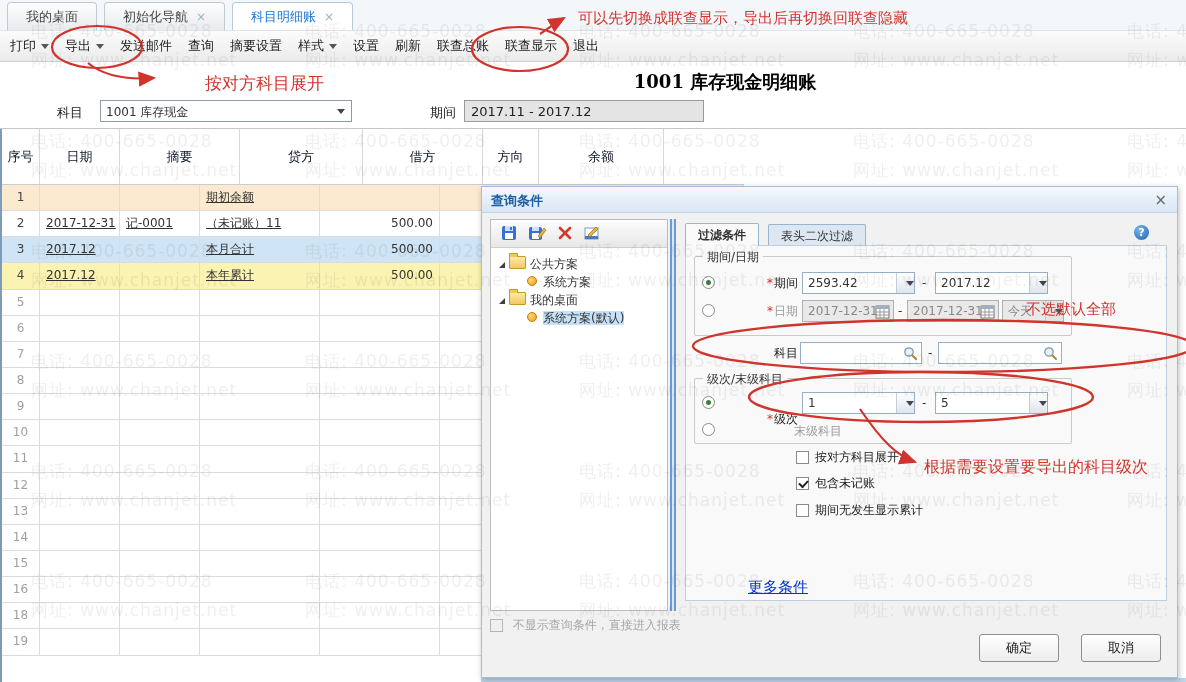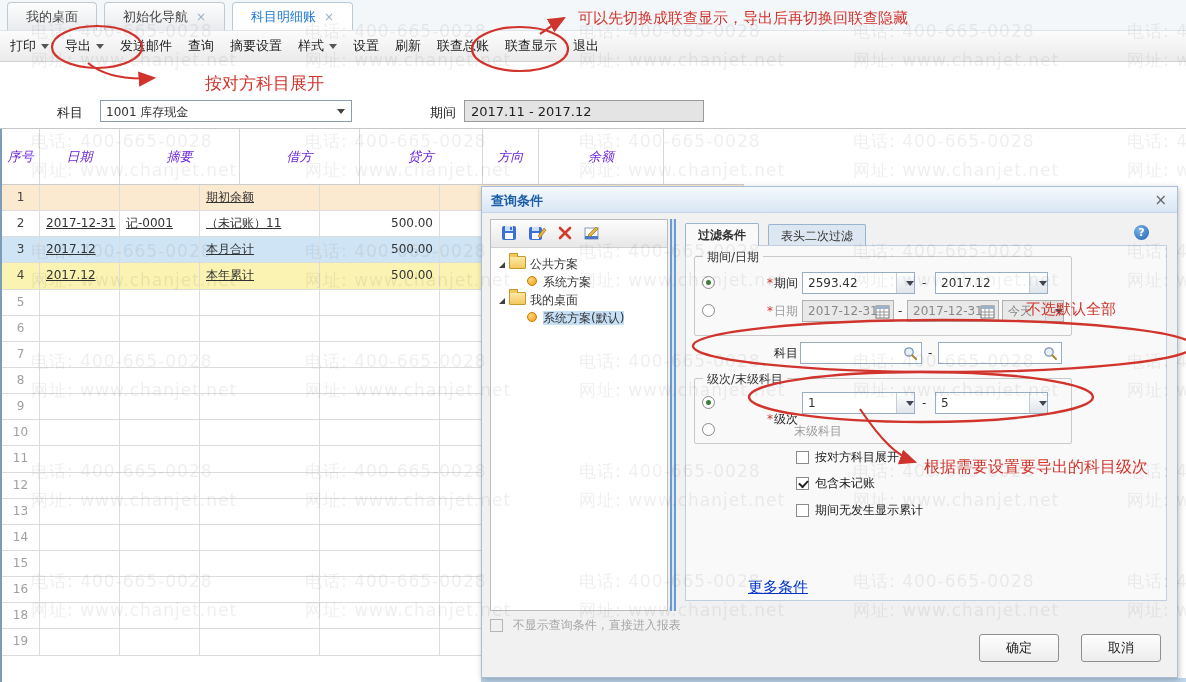--- a/index.html
+++ b/index.html
@@ -26,22 +26,22 @@
   .fselect{position:absolute;left:100px;top:100px;width:252px;height:22px;border:1px solid #8a9cb0;background:#fff;
            line-height:22px;padding-left:5px;box-sizing:border-box;font-size:12px;}
   .fselect .caret{position:absolute;right:6px;top:8px;border-top-color:#444;}
   .fperiod{position:absolute;left:464px;top:100px;width:240px;height:22px;border:1px solid #9a9a9a;background:#e4e4e4;
            line-height:22px;padding-left:6px;box-sizing:border-box;font-size:13px;color:#222;}
   
   .topline{position:absolute;left:0;top:128px;width:1186px;height:1px;background:#c6c6c6;}
   .leftedge{position:absolute;left:0;top:129px;width:2px;height:553px;background:#7d9cba;}
   .grid{position:absolute;left:2px;top:129px;width:742px;height:553px;background:#fff;}
   .ghead{display:flex;height:55px;border-bottom:1px solid #cccccc;}
-  .ghead .gc{display:flex;align-items:center;justify-content:center;font-size:13px;color:#6d28d9;
-             border-right:1px solid #d8d8d8;box-sizing:border-box;font-style:italic;}
+  .ghead .gc{display:flex;align-items:center;justify-content:center;font-size:13px;color:#0f172a;
+             border-right:1px solid #d8d8d8;box-sizing:border-box;}
   .trow{display:flex;height:26.15px;box-sizing:border-box;}
   .trow .gc{border-right:1px solid #dcdcdc;border-bottom:1px solid #dcdcdc;box-sizing:border-box;
             font-size:12px;line-height:25px;overflow:hidden;white-space:nowrap;}
   .trow.opening{background:#fcead0;}
   .trow.month{background:#cfe4f4;}
   .trow.year{background:#faf3b1;}
   .al{padding-left:6px;text-decoration:underline;} .ar{text-align:right;padding-right:6px;} .ac{text-align:center;}
   .rowno{color:#a0a0a0;} .trow.filled .rowno{color:#444;}
   .botstrip{position:absolute;left:481px;top:678px;width:705px;height:4px;background:#bdd6ec;}
   
@@ -114,37 +114,38 @@
 </style>
 </head>
 <body>
 
 <div class="page">
 
   <div class="tabbar" id="tabbar"><div class="tab"><span>我的桌面</span></div><div class="tab"><span>初始化导航</span><span class="tab-close">×</span></div><div class="tab active"><span>科目明细账</span><span class="tab-close">×</span></div></div>
 
   <div class="toolbar" id="toolbar"><span class="tb-item"><span>打印</span><span class="caret"></span></span><span class="tb-item"><span>导出</span><span class="caret"></span></span><span class="tb-item"><span>发送邮件</span></span><span class="tb-item"><span>查询</span></span><span class="tb-item"><span>摘要设置</span></span><span class="tb-item"><span>样式</span><span class="caret"></span></span><span class="tb-item"><span>设置</span></span><span class="tb-item"><span>刷新</span></span><span class="tb-item"><span>联查总账</span></span><span class="tb-item"><span>联查显示</span></span><span class="tb-item"><span>退出</span></span></div>
 
+  <div class="rpt-title">1001 库存现金明细账</div>
   <div class="flabel" style="left:57px;top:104px;">科目</div>
   <div class="fselect">
     <span>1001 库存现金</span>
     <span class="caret"></span>
   </div>
   <div class="flabel" style="left:430px;top:104px;">期间</div>
   <div class="fperiod">2017.11 - 2017.12</div>
 
   <div class="topline"></div>
   <div class="leftedge"></div>
   <div class="grid">
     <div class="ghead" id="ghead">
         <div class="gc" style="width: 38px;">序号</div>
         <div class="gc" style="width: 80px;">日期</div>
         <div class="gc" style="width: 120px;">摘要</div>
+        <div class="gc" style="width: 123px;">贷方</div>
         <div class="gc" style="width: 120px;">借方</div>
-        <div class="gc" style="width: 123px;">贷方</div>
         <div class="gc" style="width: 56px;">方向</div>
         <div class="gc" style="width: 125px;">余额</div>
       </div>
     <div id="gbody">
         <div class="trow opening filled">
           <div class="gc ac rowno" style="width: 38px;">1</div>
           <div class="gc al" style="width: 80px;"></div>
           <div class="gc al" style="width: 80px;"></div>
           <div class="gc al" style="width: 120px;">期初余额</div>
           <div class="gc ar" style="width: 120px;"></div>

